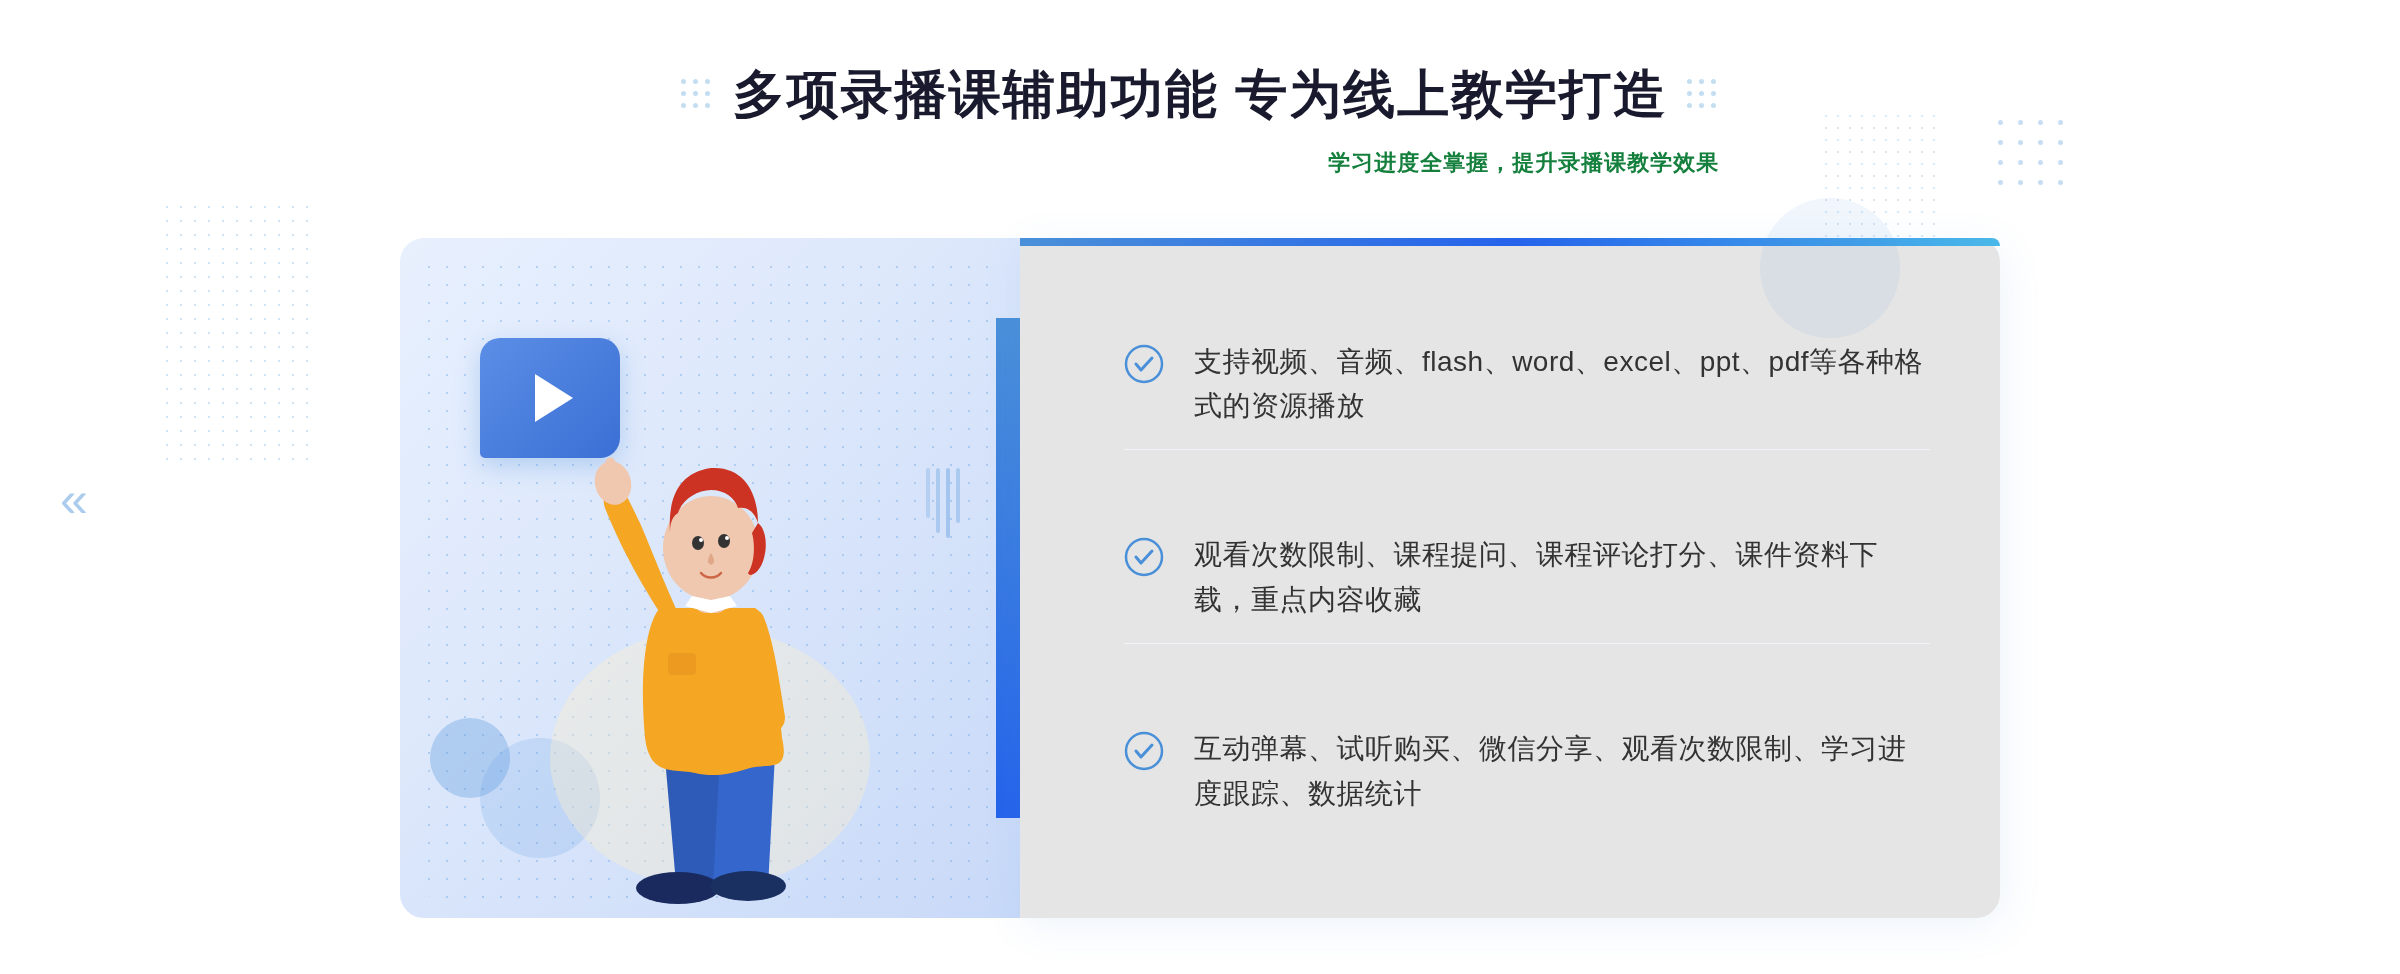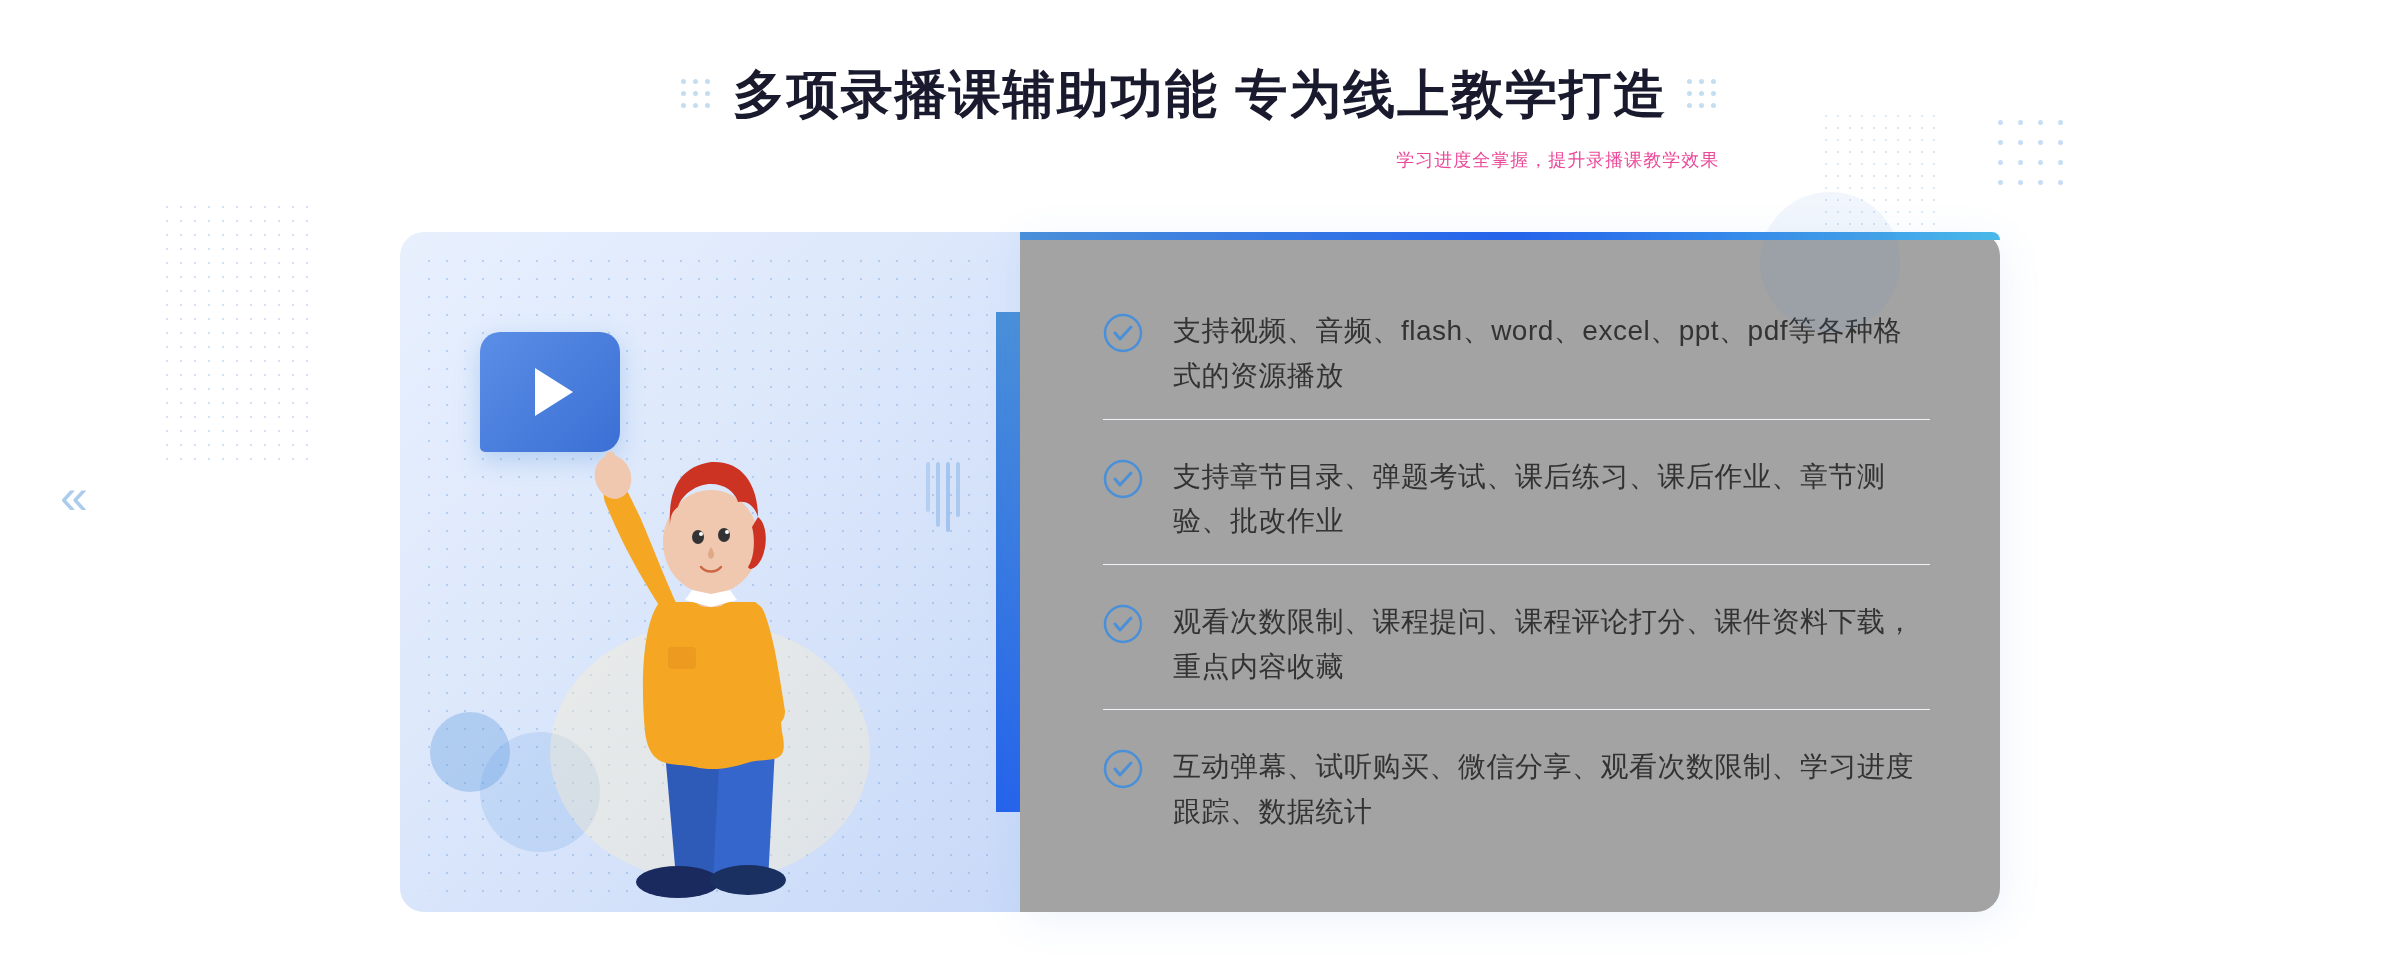--- a/index.html
+++ b/index.html
@@ -86,24 +86,24 @@
     }
 
     .page-title {
       font-size: 52px;
       font-weight: 700;
       color: #1a1a2e;
       letter-spacing: 2px;
     }
 
     .page-subtitle {
-      font-size: 18px;
-      color: #ec4899;
+      font-size: 22px;
+      color: #15803d;
       letter-spacing: 1px;
-      font-weight: 400;
+      font-weight: 700;
     }
 
     
     .main-content {
       display: flex;
       align-items: stretch;
       width: 1600px;
       min-height: 680px;
       position: relative;
     }
@@ -220,23 +220,23 @@
     }
 
     .person-svg {
       width: 100%;
       height: 100%;
     }
 
     
     .features-panel {
       flex: 1;
-      background: #a3a3a3;
+      background: #e5e5e5;
       border-radius: 0 24px 24px 0;
-      padding: 50px 70px 50px 83px;
+      padding: 50px 70px 50px 104px;
       box-shadow: 4px 8px 40px rgba(74,144,217,0.1);
       display: flex;
       flex-direction: column;
       justify-content: space-around;
       position: relative;
     }
 
     
     .features-top-bar {
       position: absolute;
@@ -438,29 +438,20 @@
       <div class="feature-item">
         <div class="feature-check-icon">
           <svg class="check-svg" viewBox="0 0 40 40" xmlns="http://www.w3.org/2000/svg">
             <circle cx="20" cy="20" r="18" fill="none" stroke="#4a90d9" stroke-width="2.5"></circle>
             <polyline points="12,20 17,26 28,14" fill="none" stroke="#4a90d9" stroke-width="3" stroke-linecap="round" stroke-linejoin="round"></polyline>
           </svg>
         </div>
         <p class="feature-text">支持视频、音频、flash、word、excel、ppt、pdf等各种格式的资源播放</p>
       </div>
 
-      <div class="feature-item">
-        <div class="feature-check-icon">
-          <svg class="check-svg" viewBox="0 0 40 40" xmlns="http://www.w3.org/2000/svg">
-            <circle cx="20" cy="20" r="18" fill="none" stroke="#4a90d9" stroke-width="2.5"></circle>
-            <polyline points="12,20 17,26 28,14" fill="none" stroke="#4a90d9" stroke-width="3" stroke-linecap="round" stroke-linejoin="round"></polyline>
-          </svg>
-        </div>
-        <p class="feature-text">支持章节目录、弹题考试、课后练习、课后作业、章节测验、批改作业</p>
-      </div>
 
       <div class="feature-item">
         <div class="feature-check-icon">
           <svg class="check-svg" viewBox="0 0 40 40" xmlns="http://www.w3.org/2000/svg">
             <circle cx="20" cy="20" r="18" fill="none" stroke="#4a90d9" stroke-width="2.5"></circle>
             <polyline points="12,20 17,26 28,14" fill="none" stroke="#4a90d9" stroke-width="3" stroke-linecap="round" stroke-linejoin="round"></polyline>
           </svg>
         </div>
         <p class="feature-text">观看次数限制、课程提问、课程评论打分、课件资料下载，重点内容收藏</p>
       </div>

